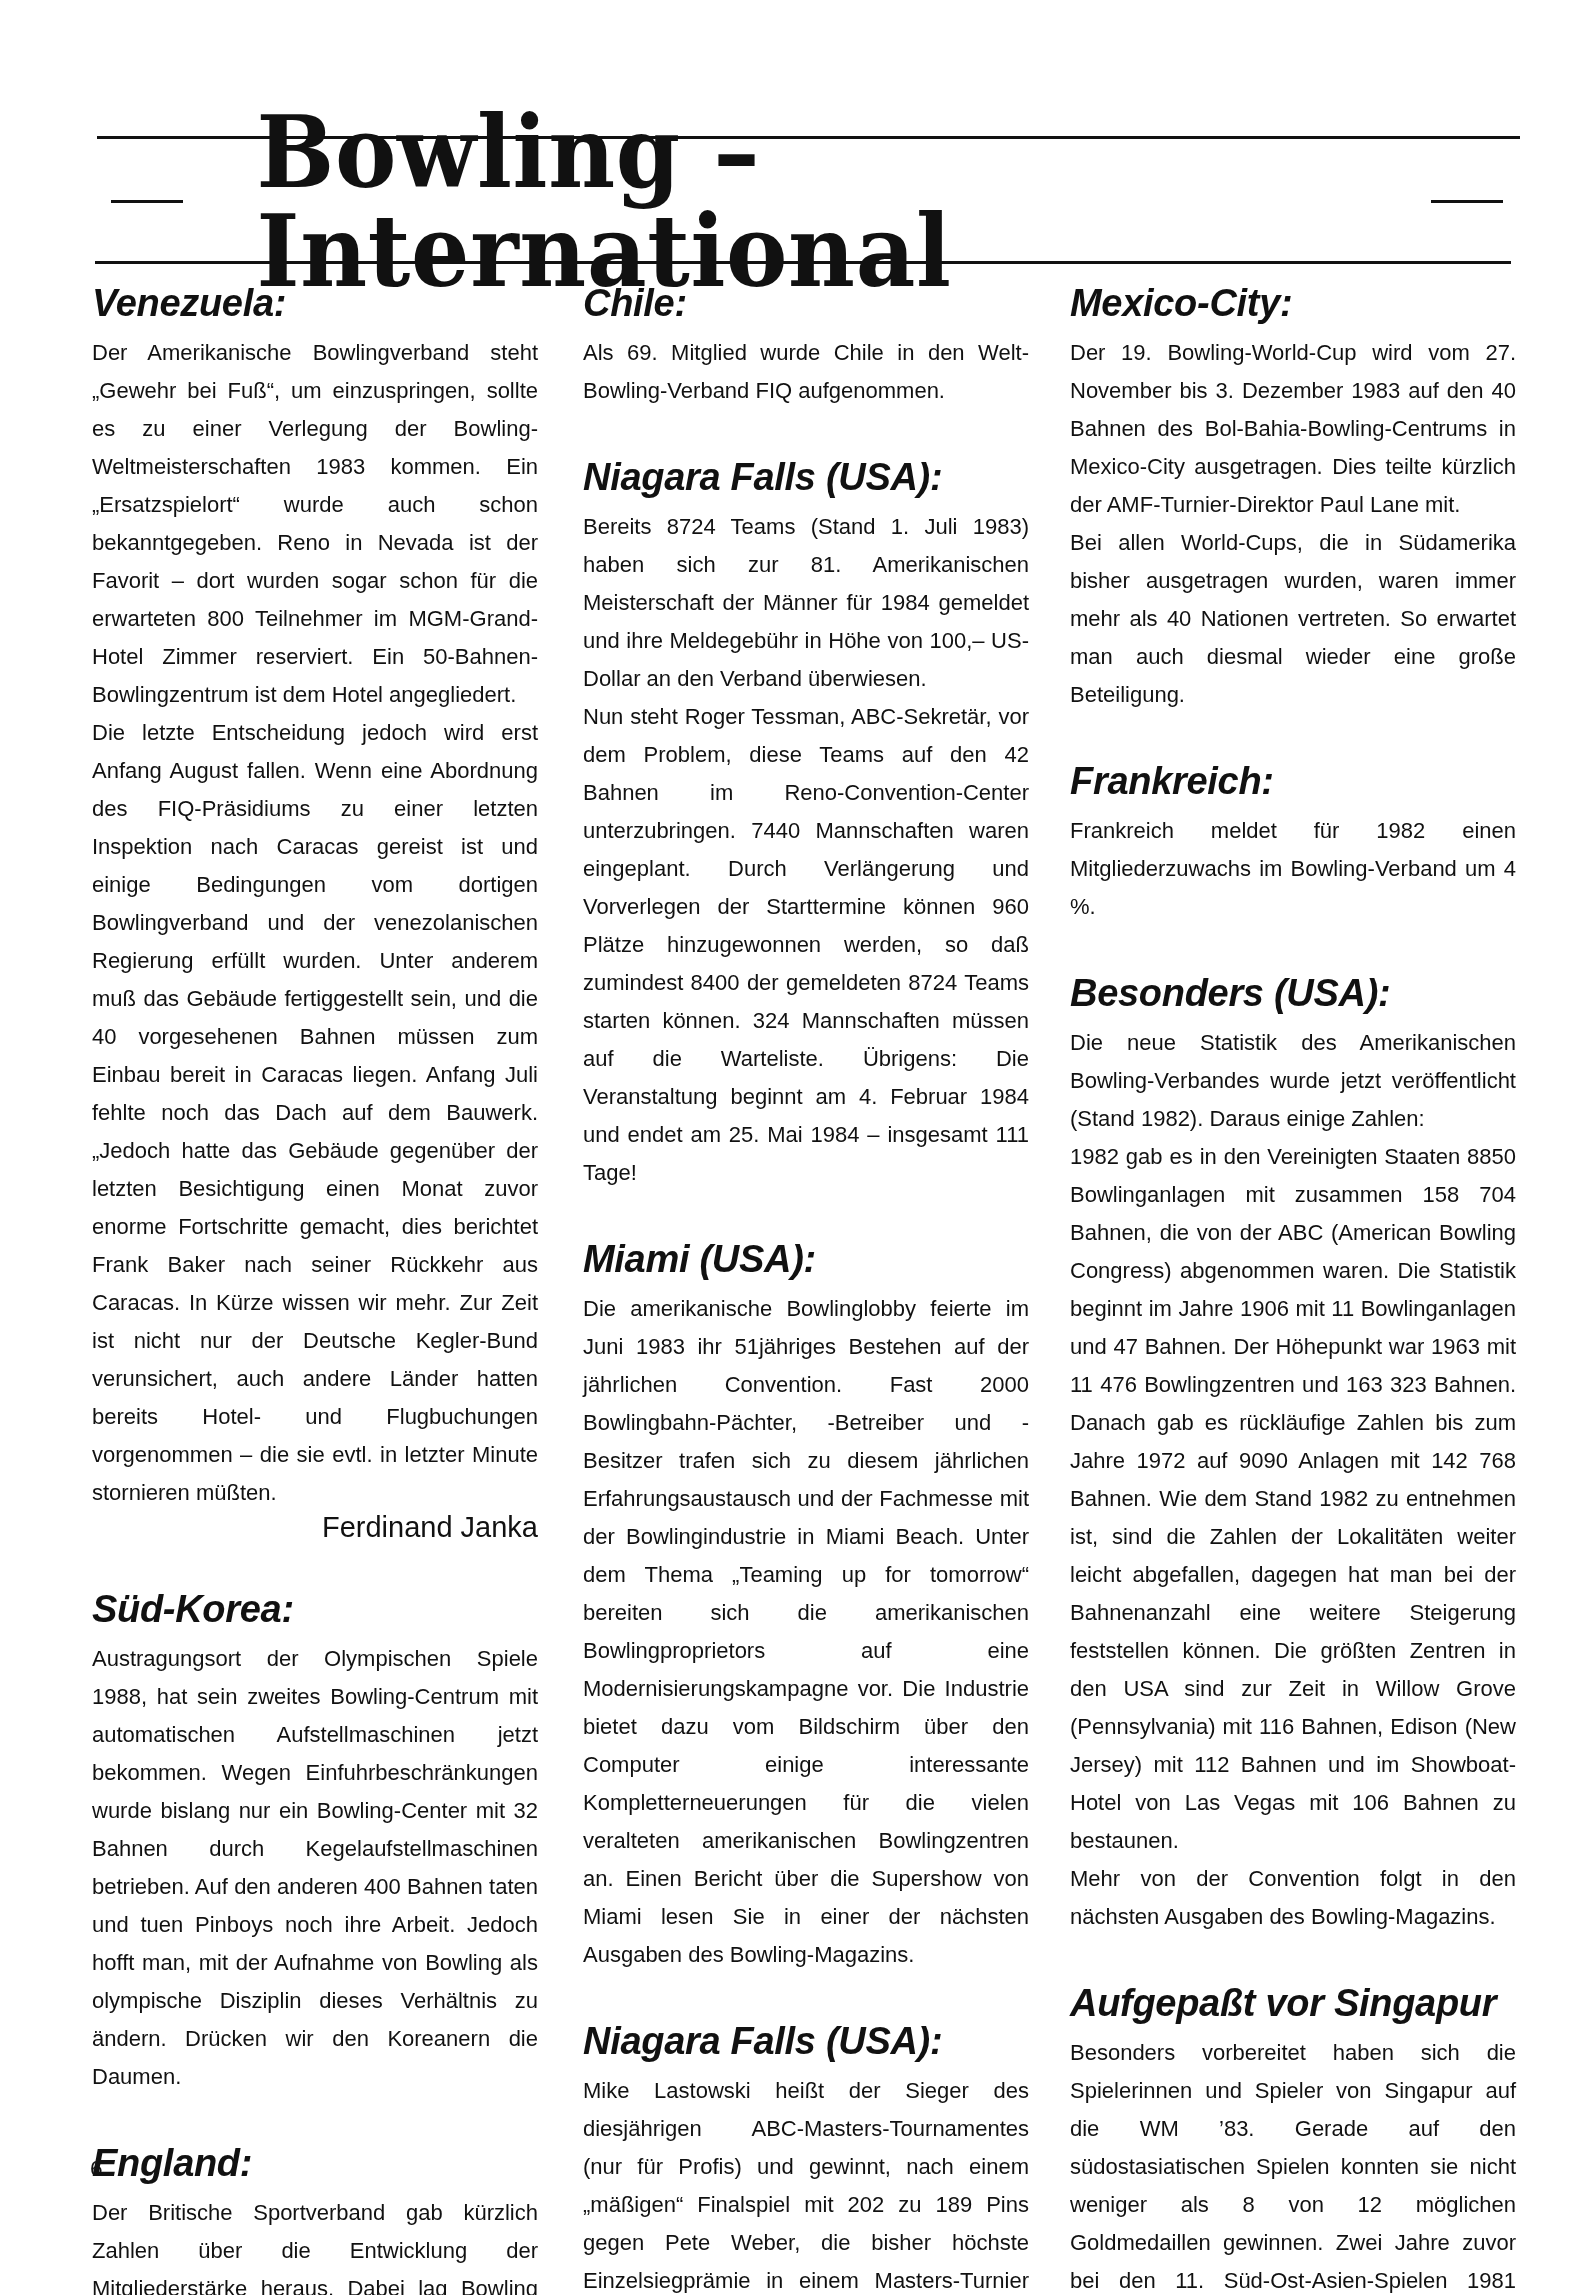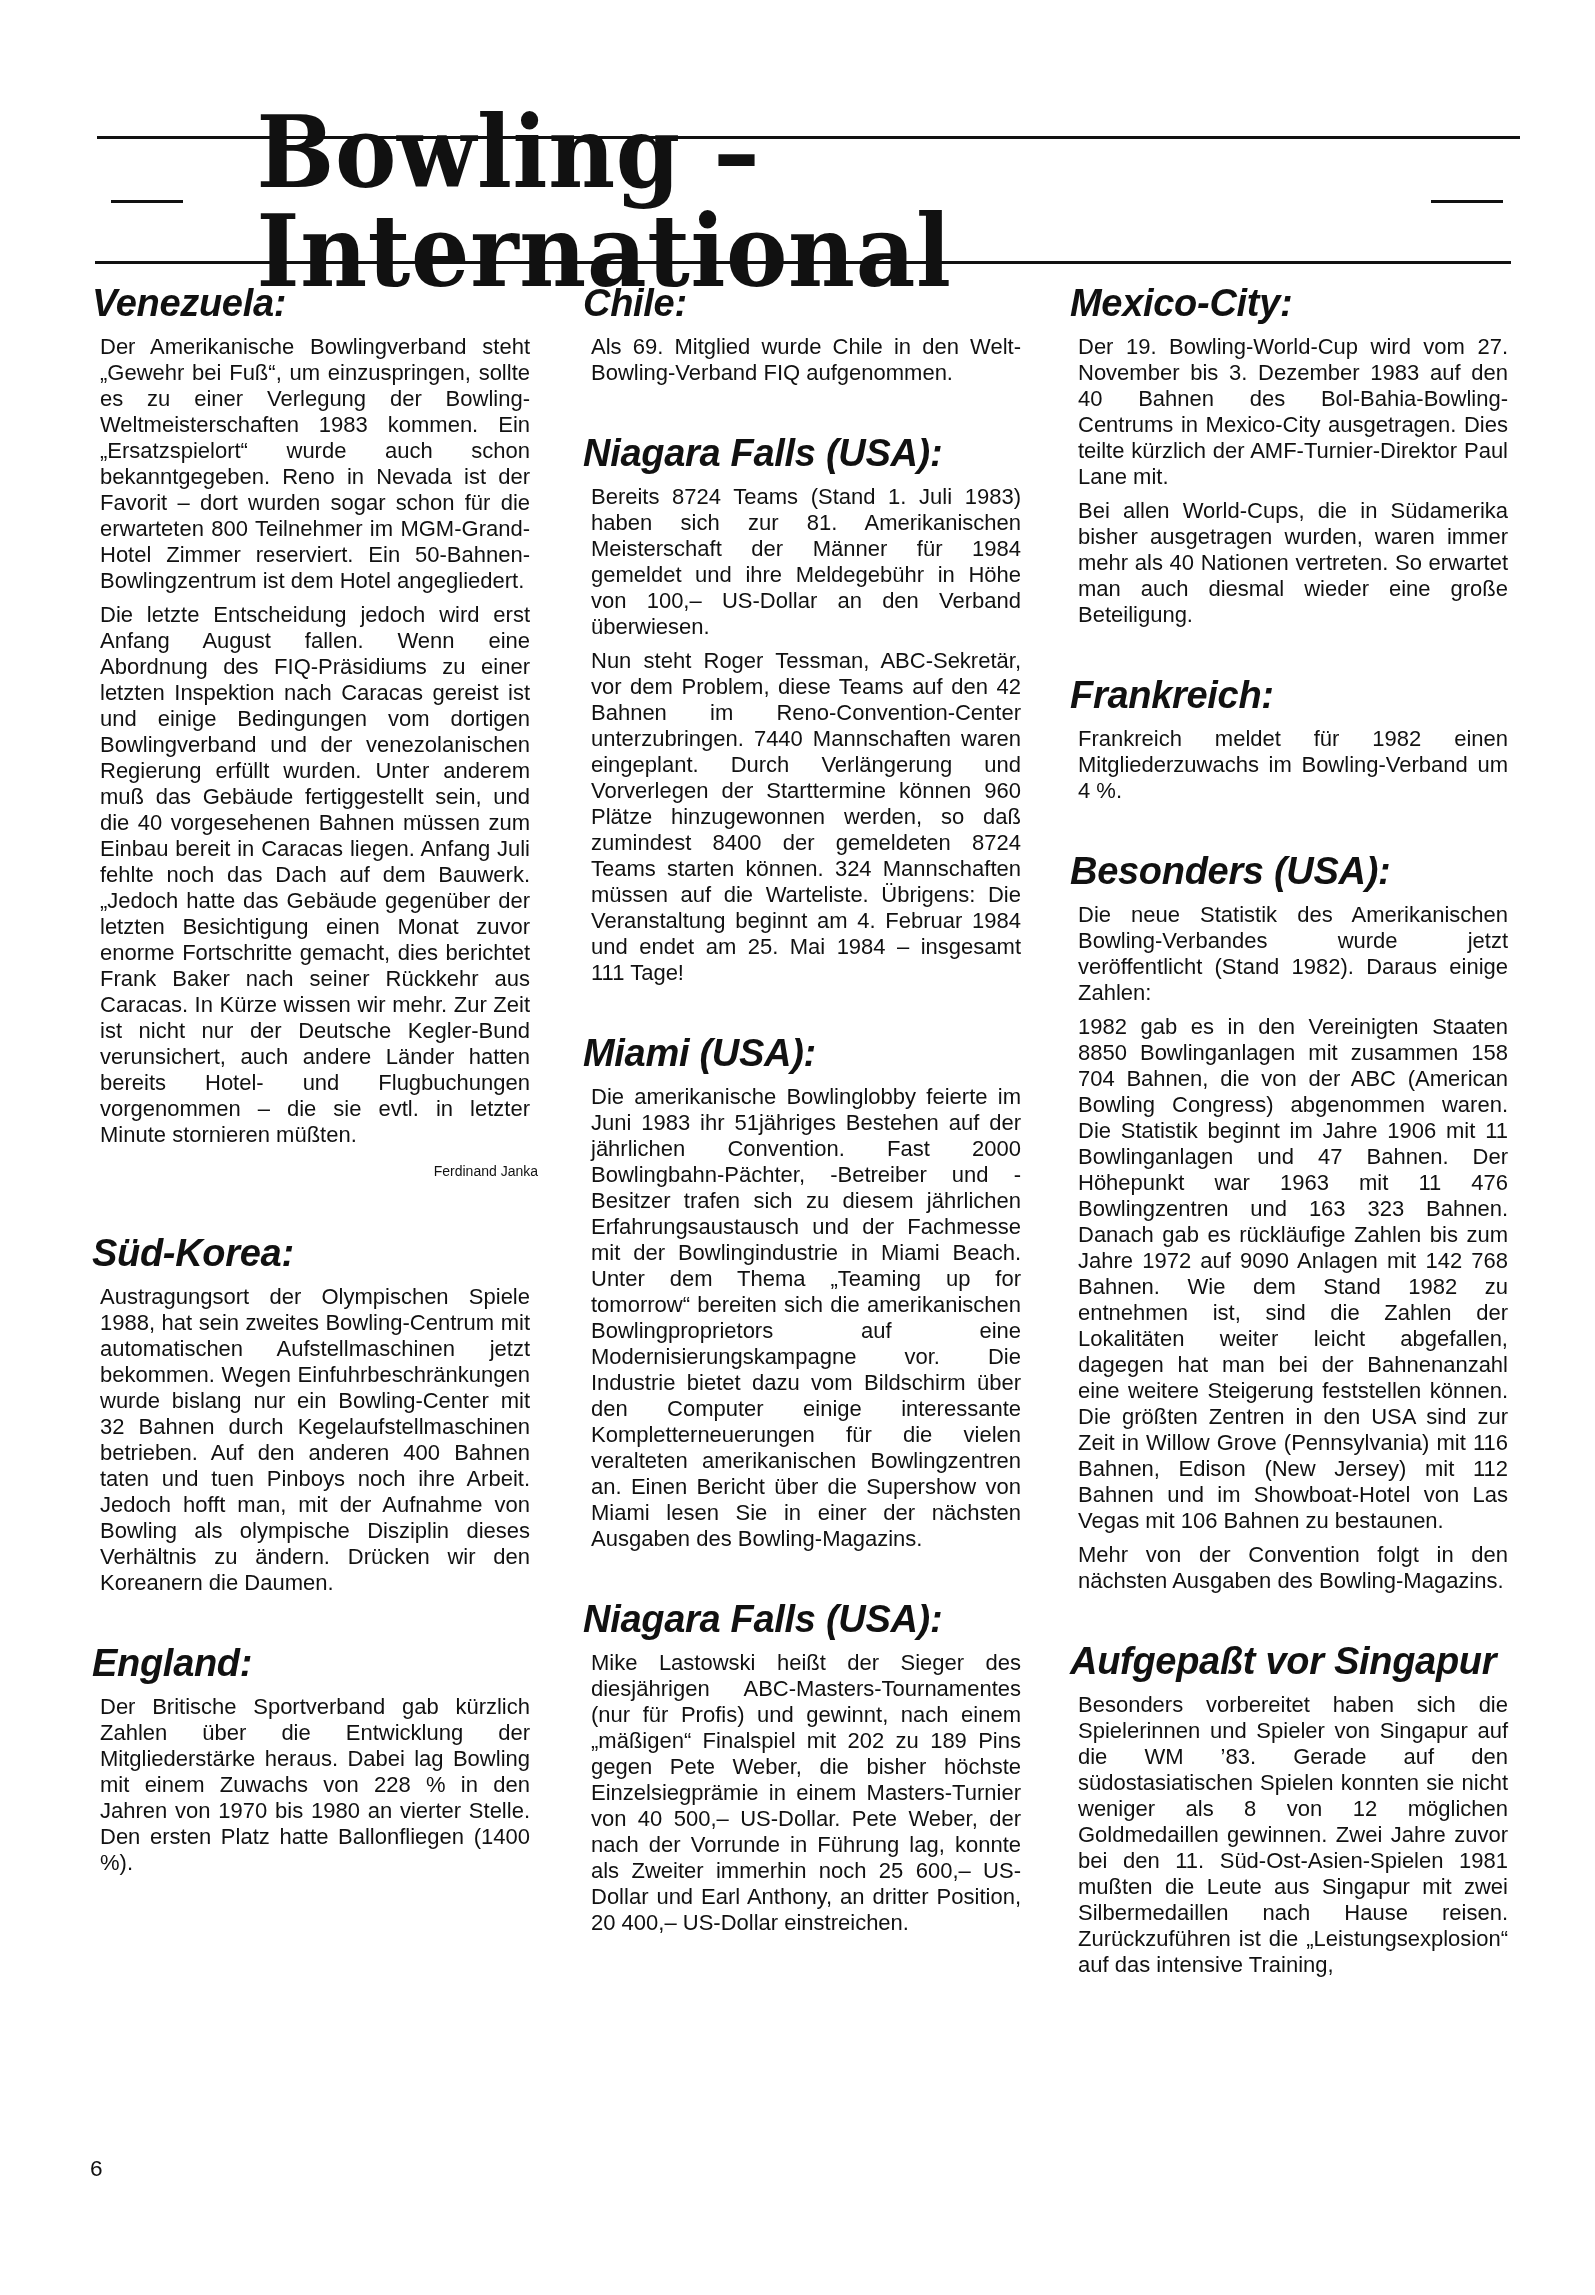--- a/index.html
+++ b/index.html
@@ -25,24 +25,24 @@
   .col-1 { left: 92px; }
   .col-2 { left: 583px; }
   .col-3 { left: 1070px; }
   .article { margin-bottom: 47px; }
   .article h2 {
     margin: 0 0 9.3px 0; font-size: 38px; font-weight: bold; line-height: 1.1;
     letter-spacing: -0.3px;
     font-style: italic;
   }
   .article p {
-    margin: 8px; font-size: 22px; line-height: 26px; text-align: justify;
+    margin: 0; font-size: 22px; line-height: 38px; text-align: justify;
     hyphens: manual;
   }
-  .article .byline { text-align: right; font-size: 14px; line-height: 30px; }
+  .article .byline { text-align: right; font-size: 29px; line-height: 30px; }
   .page-number { position: absolute; left: 90px; top: 2156px; font-size: 22.6px; }
 </style>
 </head>
 <body>
 
 <div class="rule rule-top"></div>
 <div class="masthead">
   <span class="dash"></span>
   <span class="title">Bowling – International</span>
   <span class="dash"></span>

